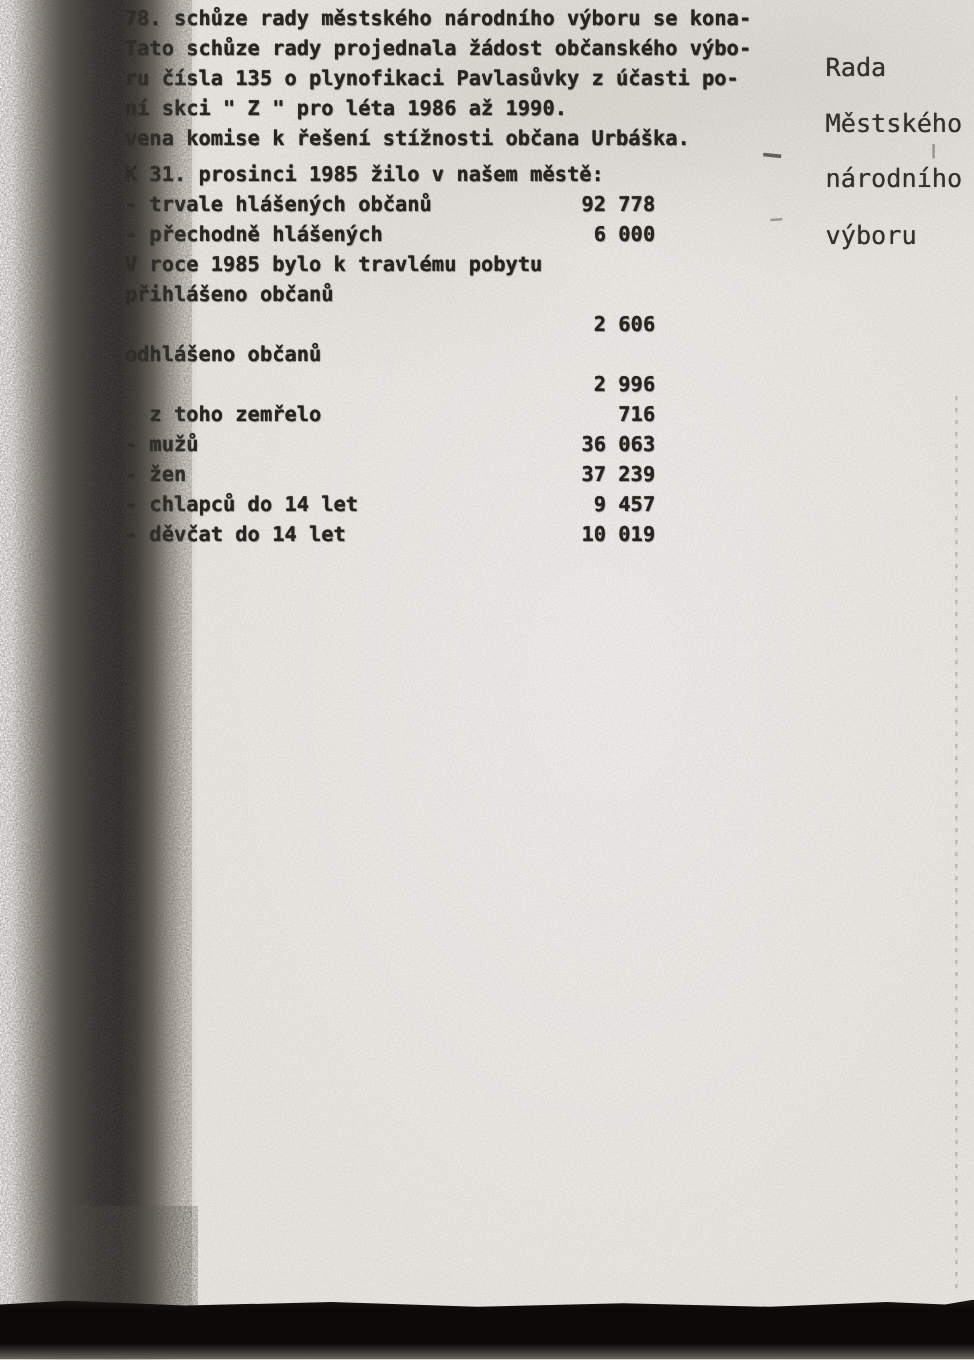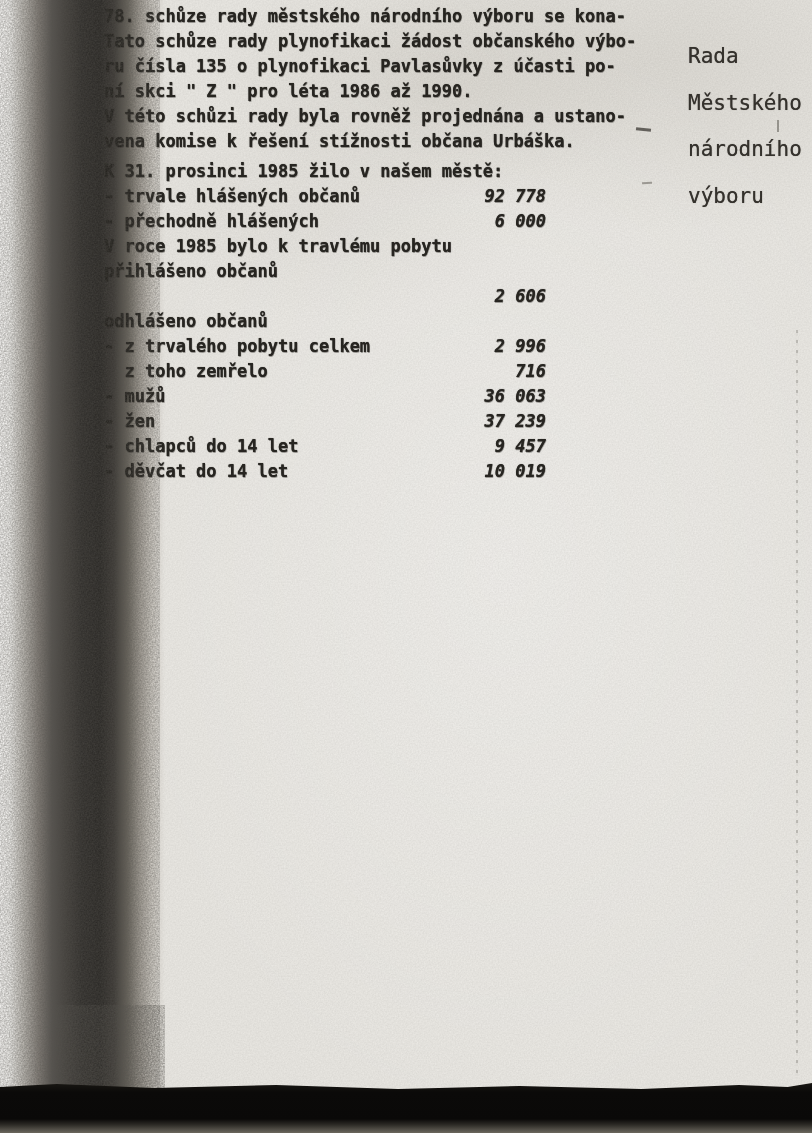--- a/index.html
+++ b/index.html
@@ -39,21 +39,21 @@
   .main-text {
     position: absolute; left: 104px; top: 4px; width: 442px;
     color: #25231f;
     font-size: 17px; font-weight: bold;
     text-shadow: 0 0 0.8px rgba(37,35,31,0.85), 0.5px 0.5px 0.6px rgba(37,35,31,0.35);
   }
   .tline { height: 25px; line-height: 25px; white-space: pre; width: max-content; }
   .census-heading { height: 25px; line-height: 25px; white-space: pre; margin-top: 5px; width: max-content; }
   .row { display: flex; height: 25px; line-height: 25px; }
   .lbl { white-space: pre; }
-  .val { margin-left: auto; white-space: pre; text-align: right; font-style: italic; }
+  .val { margin-left: auto; white-space: pre; text-align: right; }
 
   
   .margin-note {
     position: absolute; left: 688px; top: 18px;
     color: #33302b;
     font-size: 21px; font-weight: normal; line-height: 15.5px;
     text-shadow: 0 0 0.7px rgba(51,48,43,0.8);
     white-space: pre;
   }
 
@@ -93,24 +93,23 @@
 <body>
 
 <div class="page">
 
   <div class="gutter-shadow"></div>
 
   <div class="text-layer">
 
     <div class="main-text">
       <div class="tline">78. schůze rady městského národního výboru se kona-</div>
-      <div class="tline">Tato schůze rady plynofikaci žádost občanského výbo-</div>
+      <div class="tline">Tato schůze rady projednala žádost občanského výbo-</div>
       <div class="tline">ru čísla 135 o plynofikaci Pavlasůvky z účasti po-</div>
       <div class="tline">ní skci " Z " pro léta 1986 až 1990.</div>
-      <div class="tline">V této schůzi rady byla rovněž projednána a ustano-</div>
       <div class="tline">vena komise k řešení stížnosti občana Urbáška.</div>
 
       <div class="census-heading">K 31. prosinci 1985 žilo v našem městě:</div>
 
       <div class="row">
         <span class="lbl">- trvale hlášených občanů</span>
         <span class="val">92 778</span>
       </div>
       <div class="row">
         <span class="lbl">- přechodně hlášených</span>
@@ -125,21 +124,20 @@
         <span class="val"></span>
       </div>
       <div class="row">
         <span class="val">2 606</span>
       </div>
       <div class="row">
         <span class="lbl">odhlášeno občanů</span>
         <span class="val"></span>
       </div>
       <div class="row">
-        <span class="lbl">- z trvalého pobytu celkem</span>
         <span class="val">2 996</span>
       </div>
       <div class="row">
         <span class="lbl">  z toho zemřelo</span>
         <span class="val">716</span>
       </div>
       <div class="row">
         <span class="lbl">- mužů</span>
         <span class="val">36 063</span>
       </div>

